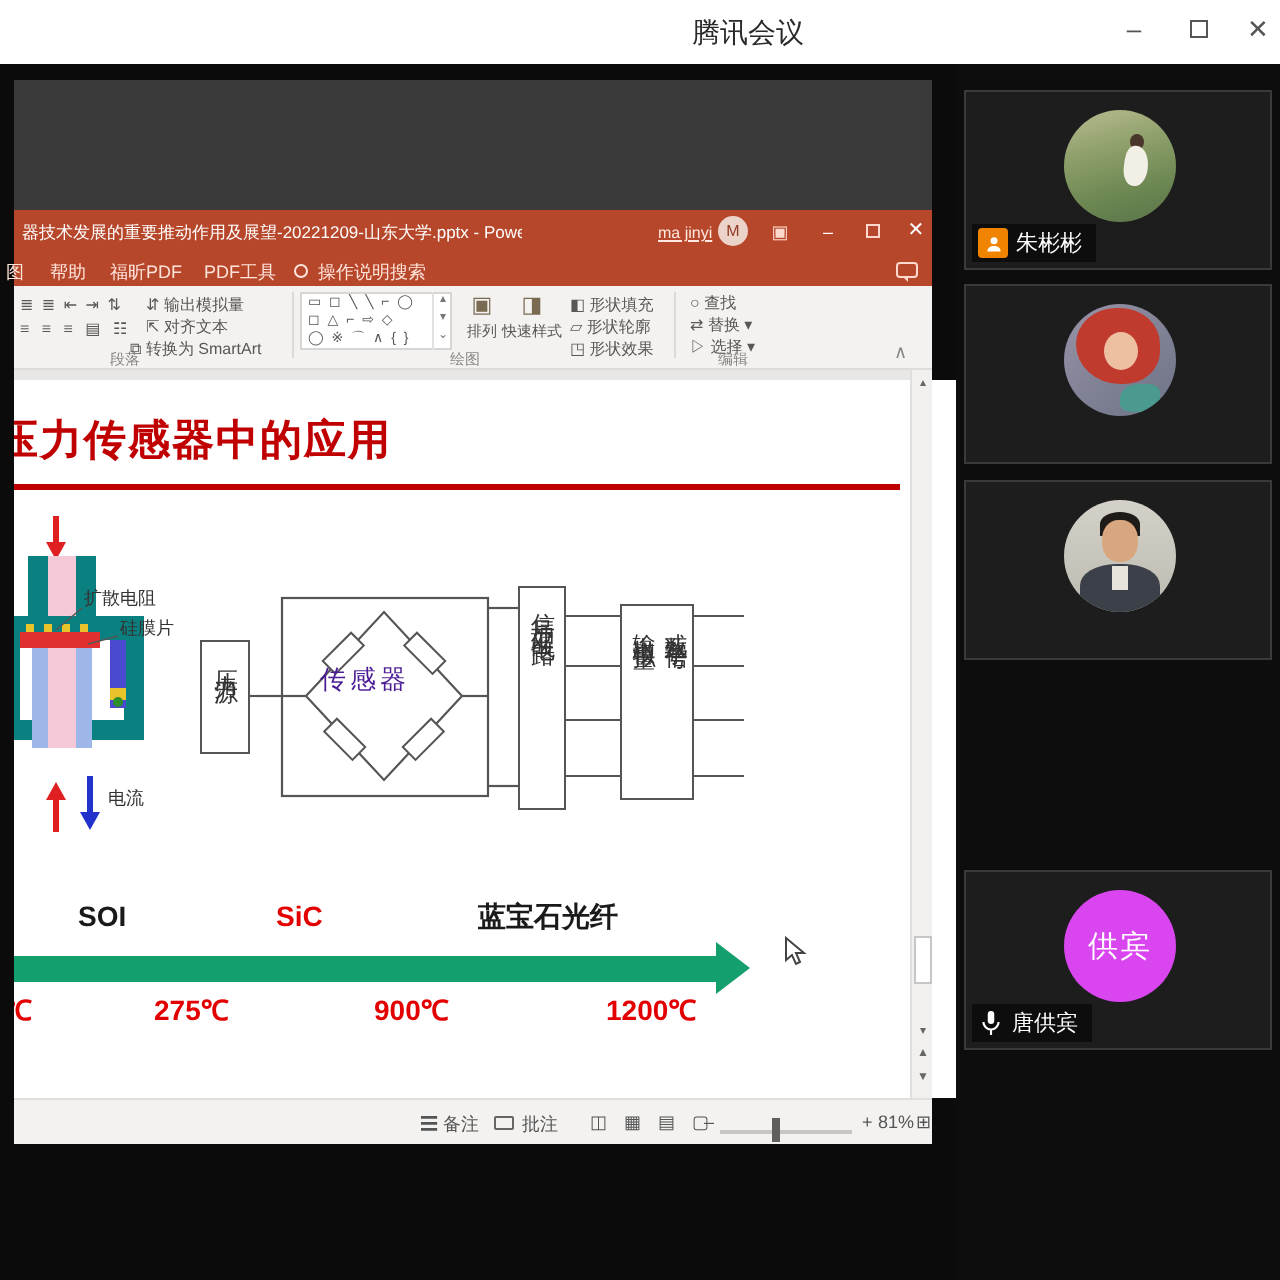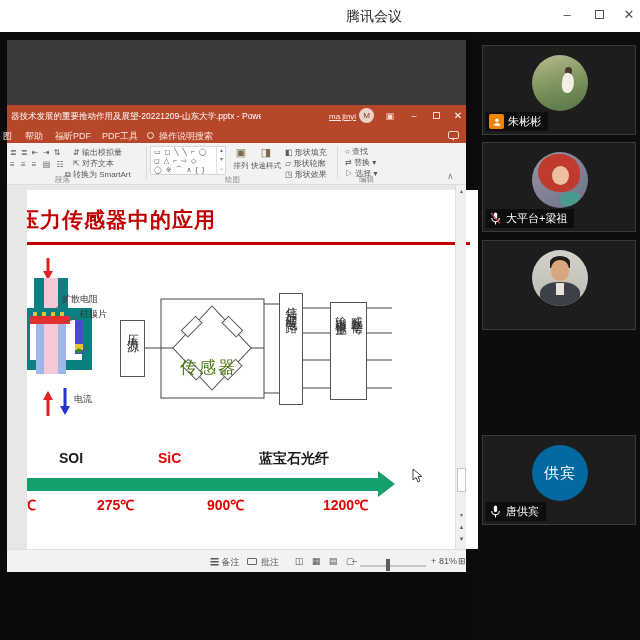--- a/index.html
+++ b/index.html
@@ -43,32 +43,32 @@
   .ritem { position:absolute; white-space:nowrap; }
   .rlabel { position:absolute; top:32px; font-size:7.5px; color:#8a8886; }
   .gallery { position:absolute; left:143px; top:3px; width:76px; height:29px; background:#fff; border:1px solid #d8d6d4; font-size:7px; color:#555; line-height:9px; padding-left:3px; letter-spacing:1px; overflow:hidden; }
   .gscroll { position:absolute; left:209px; top:3px; width:10px; height:29px; border-left:1px solid #e3e1df; font-size:6px; color:#777; text-align:center; line-height:9px; }
   .bigbtn { position:absolute; top:3px; width:26px; text-align:center; }
   .bigbtn .bb-ic { display:block; font-size:11px; color:#7a6a52; }
   .bigbtn .bb-tx { display:block; font-size:7.5px; margin-top:2px; color:#5a5856; }
   .chev { position:absolute; left:440px; top:28px; font-size:9px; color:#888; }
 
   .pslide { position:absolute; left:0; top:80px; width:448px; height:364px; background:#e9e7e5; }
-  .canvas { position:absolute; left:0; top:5px; width:512px; height:359px; background:#ffffff; overflow:hidden;margin-left:20px; }
+  .canvas { position:absolute; left:0; top:5px; width:512px; height:359px; background:#ffffff; overflow:hidden; }
 
   .s-title { position:absolute; left:-9px; top:16px; font-size:21px; font-weight:bold; color:#c00000; letter-spacing:1px; white-space:nowrap; }
   .s-rule { position:absolute; left:-9px; top:52px; width:452px; height:3px; background:#c00000; }
 
   .blockbox { position:absolute; border:1px solid #555; background:#fff; }
   .vtext { writing-mode:vertical-lr; text-orientation:upright; font-size:12px; color:#333; letter-spacing:3px; }
   .bb-ps { left:93px; top:130px; width:25px; height:57px; display:flex; justify-content:center; padding-top:4px; }
   .bb-sig { left:252px; top:103px; width:24px; height:112px; display:flex; justify-content:center; padding-top:3px; }
   .bb-out { left:303px; top:112px; width:37px; height:98px; display:flex; justify-content:center; gap:1px; padding-top:4px; }
   .bb-out .vtext { font-size:11.5px; letter-spacing:2px; }
-  .sens-label { position:absolute; left:153px; top:166px; font-size:17px; color:#4d7c0f; letter-spacing:2px; }
+  .sens-label { position:absolute; left:153px; top:141px; font-size:13px; color:#4c1d95; letter-spacing:2px; }
 
   .axis-bar { position:absolute; left:-9px; top:288px; width:360px; height:13px; background:#14a06d; }
   .axis-head { position:absolute; left:351px; top:281px; width:0; height:0; border-top:13px solid transparent; border-bottom:13px solid transparent; border-left:17px solid #14a06d; }
   .mat { position:absolute; top:260px; font-size:14px; font-weight:bold; color:#1a1a1a; }
   .mat.m0 { left:32px; }
   .mat.m1 { left:131px; color:#e30000; }
   .mat.m2 { left:232px; }
   .temp { position:absolute; top:305px; font-size:14px; font-weight:bold; color:#e30000; }
   .temp.t0 { left:-5px; }
   .temp.t1 { left:70px; }
@@ -102,21 +102,21 @@
   .av2 .hair { position:absolute; left:6px; top:2px; width:42px; height:38px; background:#c13a2e; border-radius:50% 50% 45% 55%; }
   .av2 .face { position:absolute; left:20px; top:14px; width:17px; height:19px; background:#eec0a2; border-radius:50%; }
   .av2 .fin { position:absolute; left:28px; top:40px; width:20px; height:14px; background:#4a9a8f; border-radius:50% 30% 50% 30%; }
   
   .av3 { background:linear-gradient(#d4d1c9 0%,#bdbab2 100%); }
   .av3 .hair { position:absolute; left:18px; top:6px; width:20px; height:12px; background:#1f1b18; border-radius:50% 50% 0 0; }
   .av3 .face { position:absolute; left:19px; top:10px; width:18px; height:21px; background:#d9a77f; border-radius:45%; }
   .av3 .suit { position:absolute; left:8px; top:32px; width:40px; height:24px; background:#3c4048; border-radius:45% 45% 0 0; }
   .av3 .shirt { position:absolute; left:24px; top:33px; width:8px; height:12px; background:#e8e4dc; }
   
-  .av5 { background:#0369a1; display:flex; align-items:center; justify-content:center; }
+  .av5 { background:#d946ef; display:flex; align-items:center; justify-content:center; }
   .av5 span { color:#fff; font-size:15px; letter-spacing:1px; }
 
   
   .vid4 { position:absolute; inset:0; background:linear-gradient(105deg,#e6e8da 0%,#ece5d3 45%,#d8ceba 100%); }
   .vid4 .win { position:absolute; left:0; top:0; width:42px; height:58px; background:linear-gradient(#d7e6c6,#a9c694); border-right:3px solid #e9e6dc; }
   .vid4 .frm { position:absolute; top:11px; width:15px; height:13px; background:#7e8f6d; border:2px solid #f2efe8; }
   .vid4 .f1 { left:84px; } .vid4 .f2 { left:103px; } .vid4 .f3 { left:122px; }
   .vid4 .chair { position:absolute; left:98px; top:46px; width:36px; height:28px; background:#d99a3e; border-radius:10px 10px 4px 4px; }
   .vid4 .plant { position:absolute; left:138px; top:38px; width:10px; height:26px; background:#5d7a4c; border-radius:40% 40% 20% 20%; }
   .vid4 .hair { position:absolute; left:44px; top:4px; width:46px; height:28px; background:#1d1a17; border-radius:50% 50% 0 0; }
@@ -347,29 +347,20 @@
           <span class="nm">朱彬彬</span>
         </div>
       </div>
 
       <div class="tile" style="top:110px">
         <div class="avc av2">
             <div class="hair"></div>
             <div class="face"></div>
             <div class="fin"></div>
           </div>
-        <div class="badge">
-          <span class="bmic"><svg width="13" height="15" viewBox="0 0 24 26">
-                <rect x="9" y="2" width="6" height="12" rx="3" fill="#fff"></rect>
-                <path d="M5 12a7 7 0 0 0 14 0" fill="none" stroke="#fff" stroke-width="2"></path>
-                <line x1="12" y1="19" x2="12" y2="24" stroke="#fff" stroke-width="2"></line>
-                <line x1="4" y1="3" x2="20" y2="22" stroke="#e5484d" stroke-width="2.4"></line>
-              </svg></span>
-          <span class="nm">大平台+梁祖</span>
-        </div>
       </div>
 
       <div class="tile" style="top:208px">
         <div class="avc av3">
             <div class="hair"></div>
             <div class="face"></div>
             <div class="suit"></div>
             <div class="shirt"></div>
           </div>
       </div>

